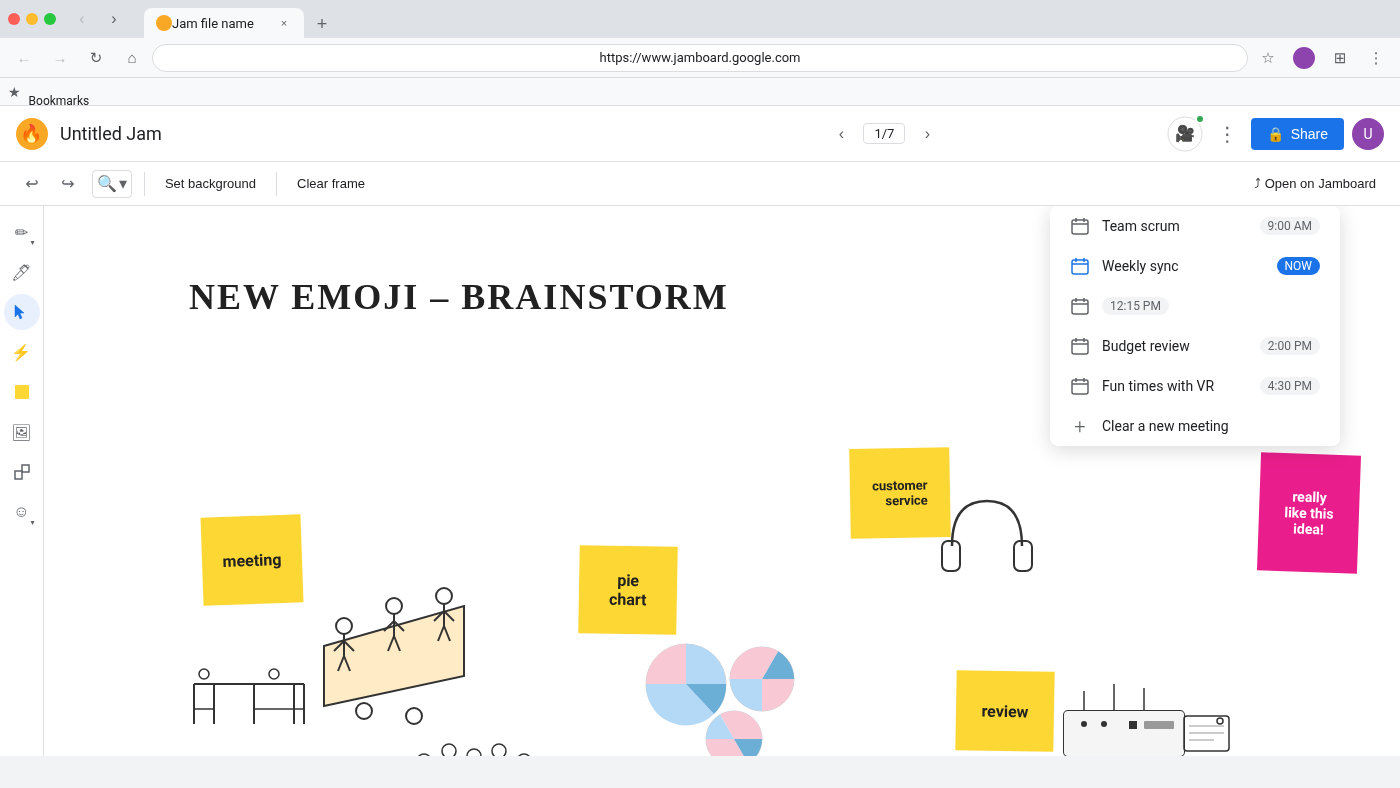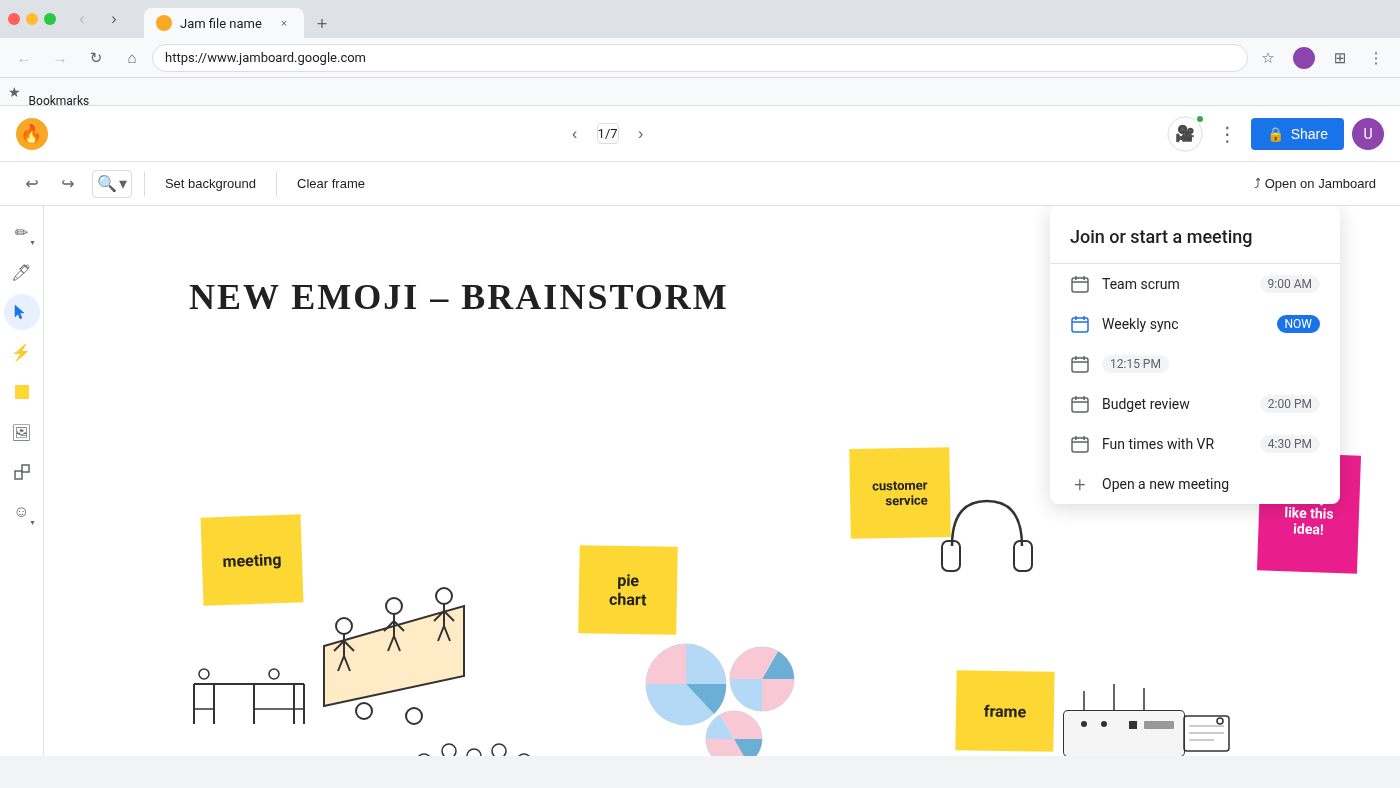--- a/index.html
+++ b/index.html
@@ -7,42 +7,42 @@
     .browser-titlebar { height: 38px; display: flex; align-items: center; padding: 0 8px; gap: 8px; background: #dee1e6; }
     .browser-dots { display: flex; gap: 6px; }
     .browser-dot { width: 12px; height: 12px; border-radius: 50%; }
     .dot-red { background: #ff5f57; }
     .dot-yellow { background: #febc2e; }
     .dot-green { background: #28c840; }
     .browser-nav { display: flex; gap: 4px; align-items: center; margin-left: 4px; }
     .nav-btn { width: 28px; height: 28px; border-radius: 50%; border: none; background: transparent; cursor: pointer; display: flex; align-items: center; justify-content: center; color: #5f6368; font-size: 16px; }
     .nav-btn.disabled { color: #bbb; cursor: default; }
     .tab-bar { display: flex; align-items: flex-end; padding: 0 8px; height: 32px; background: #dee1e6; }
-    .tab { height: 30px; background: #f8f9fa; border-radius: 8px 8px 0 0; padding: 0 12px; display: flex; align-items: center; gap: 8px; font-size: 13px; color: #202124; min-width: 160px; max-width: 240px; }
+    .tab { height: 30px; background: #f8f9fa; border-radius: 8px 8px 0 0; padding: 0 12px; display: flex; align-items: center; font-size: 13px; color: #202124; min-width: 160px; max-width: 240px; }
     .tab-favicon { width: 16px; height: 16px; background: #f9a825; border-radius: 50%; }
     .tab-title { flex: 1; overflow: hidden; text-overflow: ellipsis; white-space: nowrap; font-size: 13px; }
     .tab-close { width: 16px; height: 16px; border-radius: 50%; border: none; background: transparent; cursor: pointer; display: flex; align-items: center; justify-content: center; color: #5f6368; font-size: 11px; }
     .new-tab-btn { width: 28px; height: 28px; border-radius: 50%; border: none; background: transparent; cursor: pointer; display: flex; align-items: center; justify-content: center; color: #5f6368; font-size: 18px; margin-left: 4px; }
 
     .browser-toolbar { height: 40px; background: #f8f9fa; display: flex; align-items: center; padding: 0 8px; gap: 4px; border-bottom: 1px solid #dadce0; }
     .toolbar-nav-btn { width: 32px; height: 32px; border-radius: 50%; border: none; background: transparent; cursor: pointer; display: flex; align-items: center; justify-content: center; color: #5f6368; font-size: 15px; }
-    .address-bar { flex: 1; height: 28px; background: #fff; border: 1px solid #dadce0; border-radius: 14px; display: flex; align-items: center; padding: 0 12px; font-size: 13px; color: #202124; }
+    .address-bar { flex: 1; height: 28px; background: #fff; border: 1px solid #dadce0; border-radius: 14px; display: flex; align-items: center; padding: 0 12px; font-size: 13px; color: #202124; justify-content: center; }
     .bookmarks-bar { height: 28px; background: #f8f9fa; display: flex; align-items: center; padding: 0 8px; gap: 4px; border-bottom: 1px solid #dadce0; font-size: 12px; color: #202124; }
     .bookmark-star { color: #5f6368; font-size: 14px; margin-right: 4px; }
 
     
     .app-container { height: calc(788px - 38px - 32px - 40px - 28px); display: flex; flex-direction: column; background: #fff; }
 
     
     .app-header { height: 56px; display: flex; align-items: center; padding: 0 16px; border-bottom: 1px solid #e0e0e0; background: #fff; gap: 12px; }
     .app-logo { width: 32px; height: 32px; background: #f9a825; border-radius: 50%; display: flex; align-items: center; justify-content: center; font-size: 18px; }
     .app-title { font-size: 18px; color: #202124; font-weight: 400; flex: 1; }
     .header-center { flex: 1; display: flex; justify-content: center; align-items: center; gap: 8px; }
     .frame-nav-btn { width: 28px; height: 28px; border: none; background: transparent; cursor: pointer; color: #5f6368; font-size: 16px; display: flex; align-items: center; justify-content: center; }
-    .frame-indicator { border: 1px solid #dadce0; border-radius: 4px; padding: 2px 0; font-size: 13px; color: #202124; }
+    .frame-indicator { border: 1px solid #dadce0; border-radius: 4px; padding: 2px 10px; font-size: 13px; color: #202124; }
     .header-right { display: flex; align-items: center; gap: 8px; }
     .meet-btn { width: 32px; height: 32px; background: #4285f4; border-radius: 50%; display: flex; align-items: center; justify-content: center; border: none; cursor: pointer; position: relative; }
     .share-btn { background: #1a73e8; color: #fff; border: none; border-radius: 4px; padding: 8px 16px; font-size: 14px; font-weight: 500; cursor: pointer; display: flex; align-items: center; gap: 6px; }
     .more-btn { width: 32px; height: 32px; border: none; background: transparent; cursor: pointer; color: #5f6368; font-size: 20px; display: flex; align-items: center; justify-content: center; border-radius: 50%; }
     .avatar { width: 32px; height: 32px; border-radius: 50%; background: #8e44ad; overflow: hidden; }
 
     
     .canvas-toolbar { height: 44px; display: flex; align-items: center; padding: 0 16px; border-bottom: 1px solid #e0e0e0; background: #fff; gap: 8px; }
     .undo-redo { display: flex; gap: 4px; }
     .tool-btn { width: 32px; height: 32px; border: none; background: transparent; cursor: pointer; color: #5f6368; font-size: 16px; display: flex; align-items: center; justify-content: center; border-radius: 4px; }
@@ -125,20 +125,21 @@
     <span style="cursor:pointer;margin-top:19px;">Bookmarks</span>
   </div>
 </div>
 
 <div class="app-container">
 
   <div class="app-header">
     <div class="app-logo">
       <span>🔥</span>
     </div>
+    <span class="app-title" style="cursor:pointer;">Untitled Jam</span>
     <div class="header-center">
       <button class="frame-nav-btn">‹</button>
       <div class="frame-indicator">1/7</div>
       <button class="frame-nav-btn">›</button>
     </div>
     <div class="header-right">
 
       <button class="meet-btn" style="background:transparent; border:none; cursor:pointer; width:36px; height:36px; position:relative;">
         <svg width="36" height="36" viewBox="0 0 36 36">
           <circle cx="18" cy="18" r="17" fill="white" stroke="#dadce0"></circle>
@@ -227,21 +228,21 @@
           <span style="white-space:pre-line;">pie
 chart</span>
         </div>
 
         <div style="position:absolute; left:806px; top:242px; width:100px; height:90px; background:#fdd835; display:flex; align-items:center; justify-content:center; text-align:center; font-size:13px; font-weight:700; color:#212121; transform:rotate(-1deg);">
           <span style="white-space:pre-line;text-align:right;">customer
 service</span>
         </div>
 
         <div style="position:absolute; left:912px; top:465px; width:98px; height:80px; background:#fdd835; display:flex; align-items:center; justify-content:center; text-align:center; font-size:16px; font-weight:700; color:#212121; transform:rotate(1deg);">
-          <span>frame</span>
+          <span>review</span>
         </div>
 
         <div style="position:absolute; left:1215px; top:248px; width:100px; height:118px; background:#e91e8c; display:flex; align-items:center; justify-content:center; text-align:center; font-size:14px; font-weight:700; color:#fff; transform:rotate(2deg);">
           <span style="white-space:pre-line;">really
 like this
 idea!</span>
         </div>
 
         <svg style="position:absolute; left:250px; top:340px;" width="200" height="200" viewBox="0 0 200 200">
 
@@ -353,23 +354,20 @@
             <line x1="5" y1="30" x2="40" y2="30" stroke="#999" stroke-width="1"></line>
             <line x1="5" y1="37" x2="40" y2="37" stroke="#999" stroke-width="1"></line>
             <line x1="5" y1="44" x2="30" y2="44" stroke="#999" stroke-width="1"></line>
             <circle cx="36" cy="25" r="3" fill="none" stroke="#333" stroke-width="1.5"></circle>
           </g>
         </svg>
 
       </div>
 
       <div class="meeting-popup">
-        <div class="meeting-header">
-          <span class="meeting-title">Join or start a meeting</span>
-        </div>
 
         <div class="meeting-item">
           <div class="meeting-calendar-icon">
             <svg width="18" height="18" viewBox="0 0 18 18">
                 <rect x="1" y="3" width="16" height="14" rx="2" fill="none" stroke="#5f6368" stroke-width="1.5"></rect>
                 <line x1="1" y1="7" x2="17" y2="7" stroke="#5f6368" stroke-width="1.5"></line>
                 <line x1="5" y1="1" x2="5" y2="5" stroke="#5f6368" stroke-width="1.5"></line>
                 <line x1="13" y1="1" x2="13" y2="5" stroke="#5f6368" stroke-width="1.5"></line>
               </svg>
           </div>
@@ -423,20 +421,20 @@
                 <line x1="5" y1="1" x2="5" y2="5" stroke="#5f6368" stroke-width="1.5"></line>
                 <line x1="13" y1="1" x2="13" y2="5" stroke="#5f6368" stroke-width="1.5"></line>
               </svg>
           </div>
           <span class="meeting-name">Fun times with VR</span>
           <span class="meeting-time-badge">4:30 PM</span>
         </div>
 
         <div class="meeting-action">
           <div class="action-icon" style="font-size:20px; color:#5f6368; font-weight:300;">+</div>
-          <span class="action-label">Open a new meeting</span>
+          <span class="action-label">Clear a new meeting</span>
         </div>
 
       </div>
 
     </div>
   </div>
 </div>
 
 </body></html>

